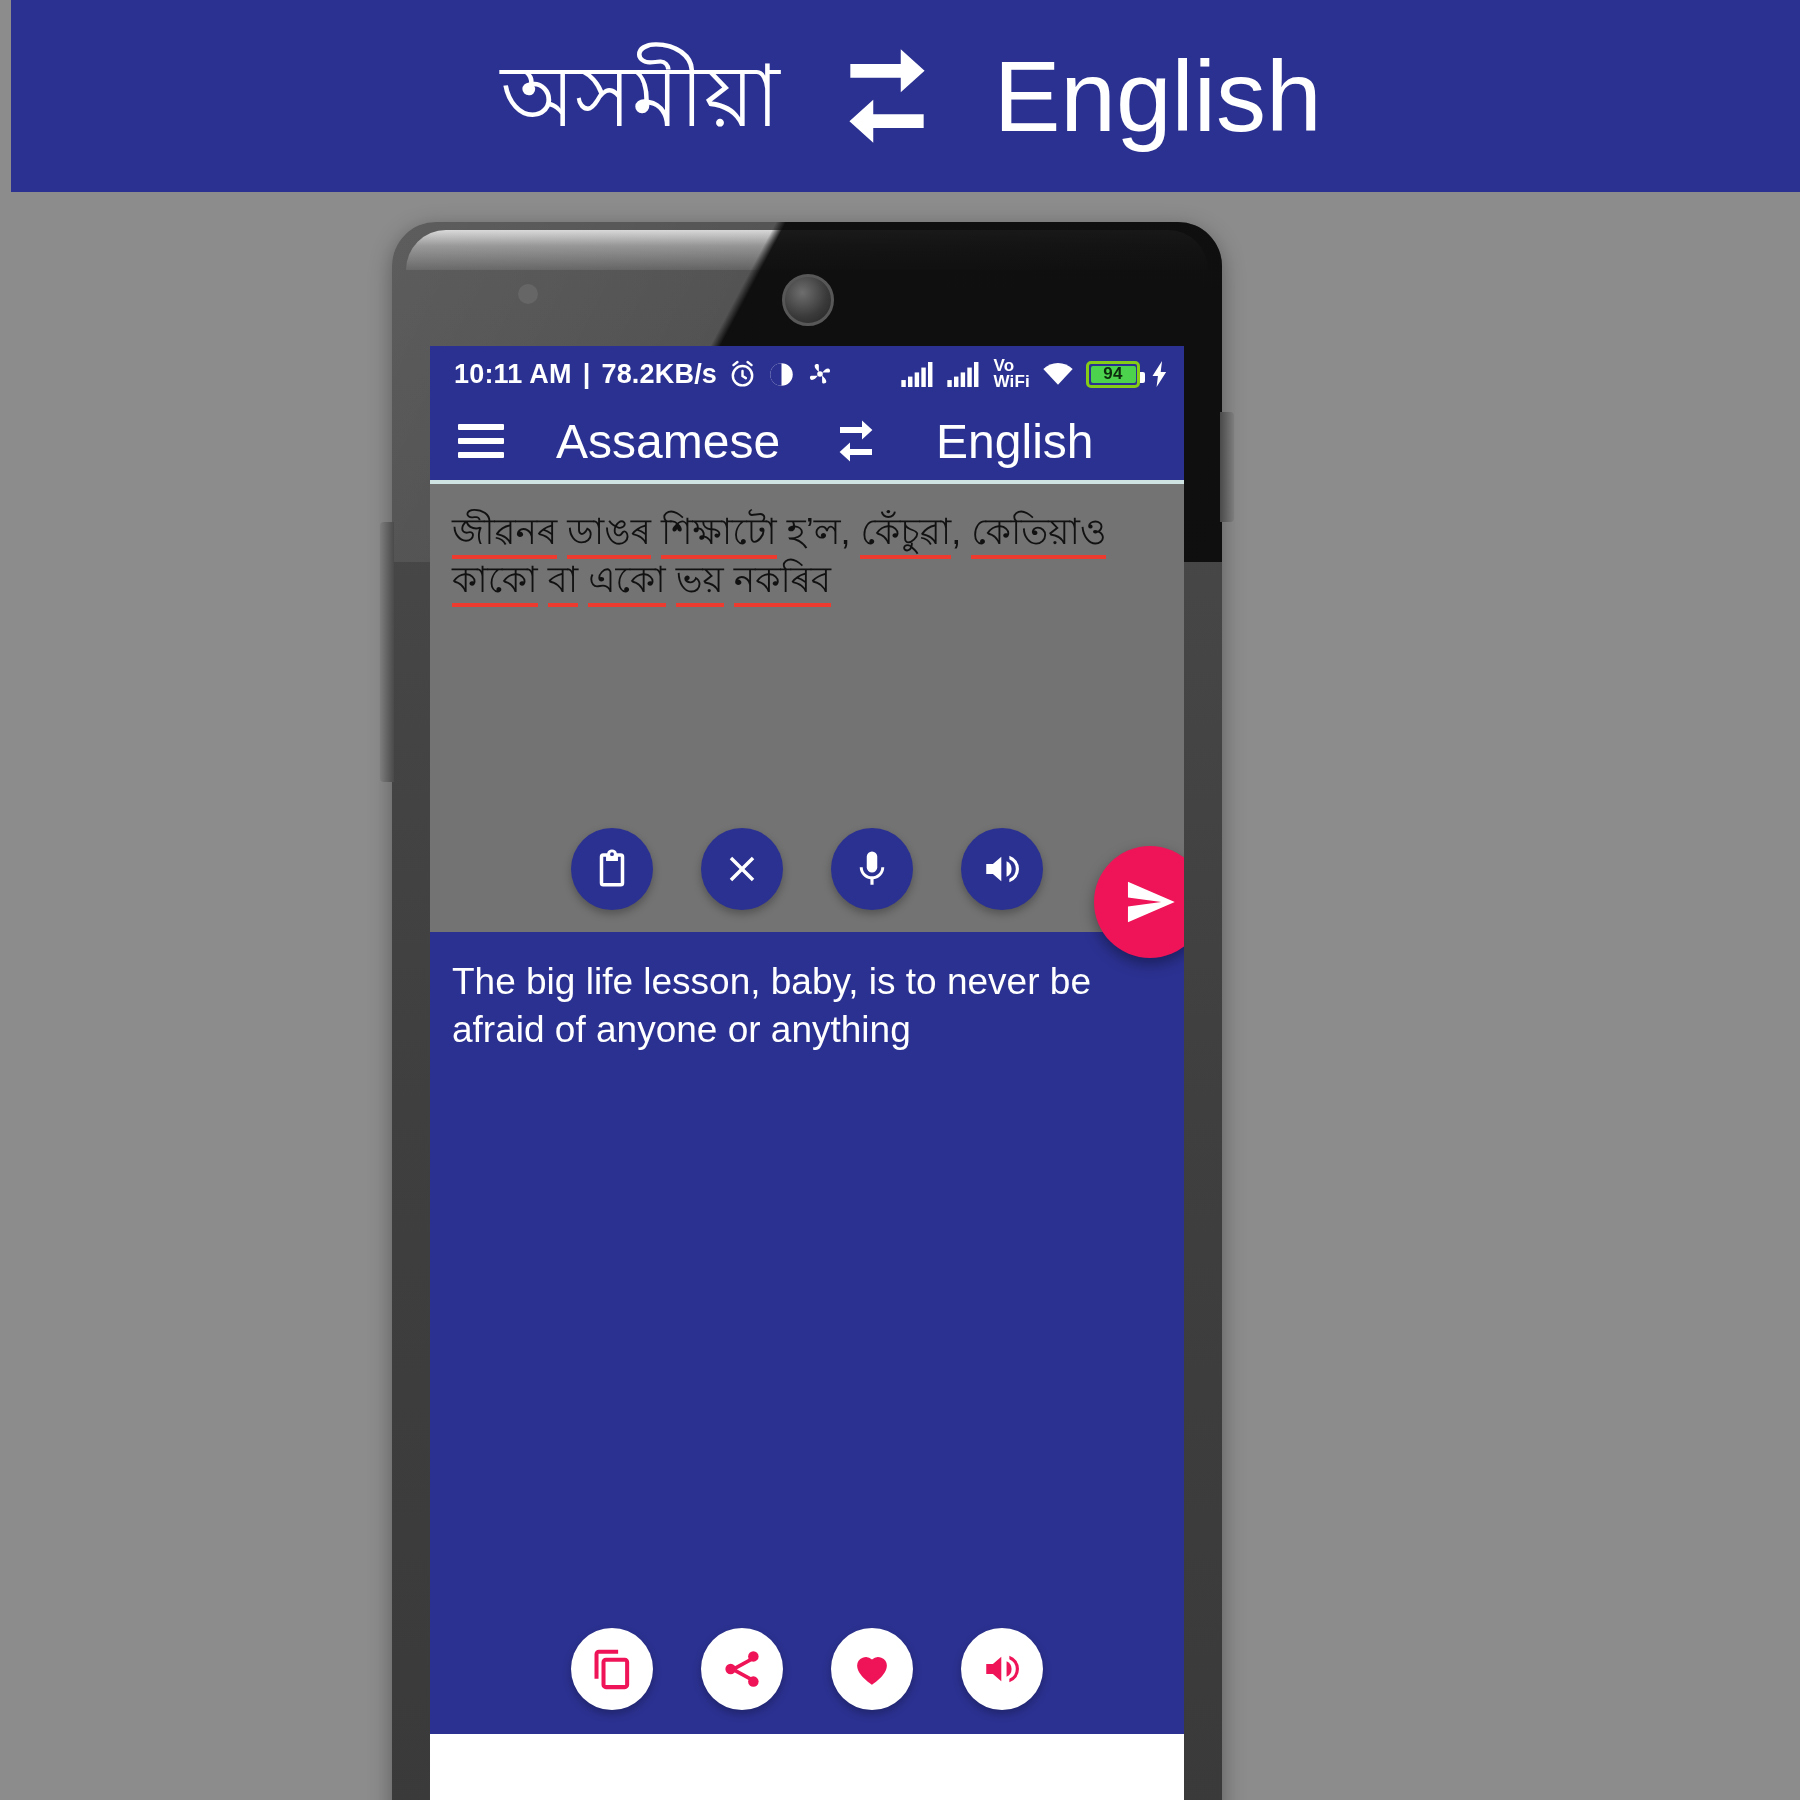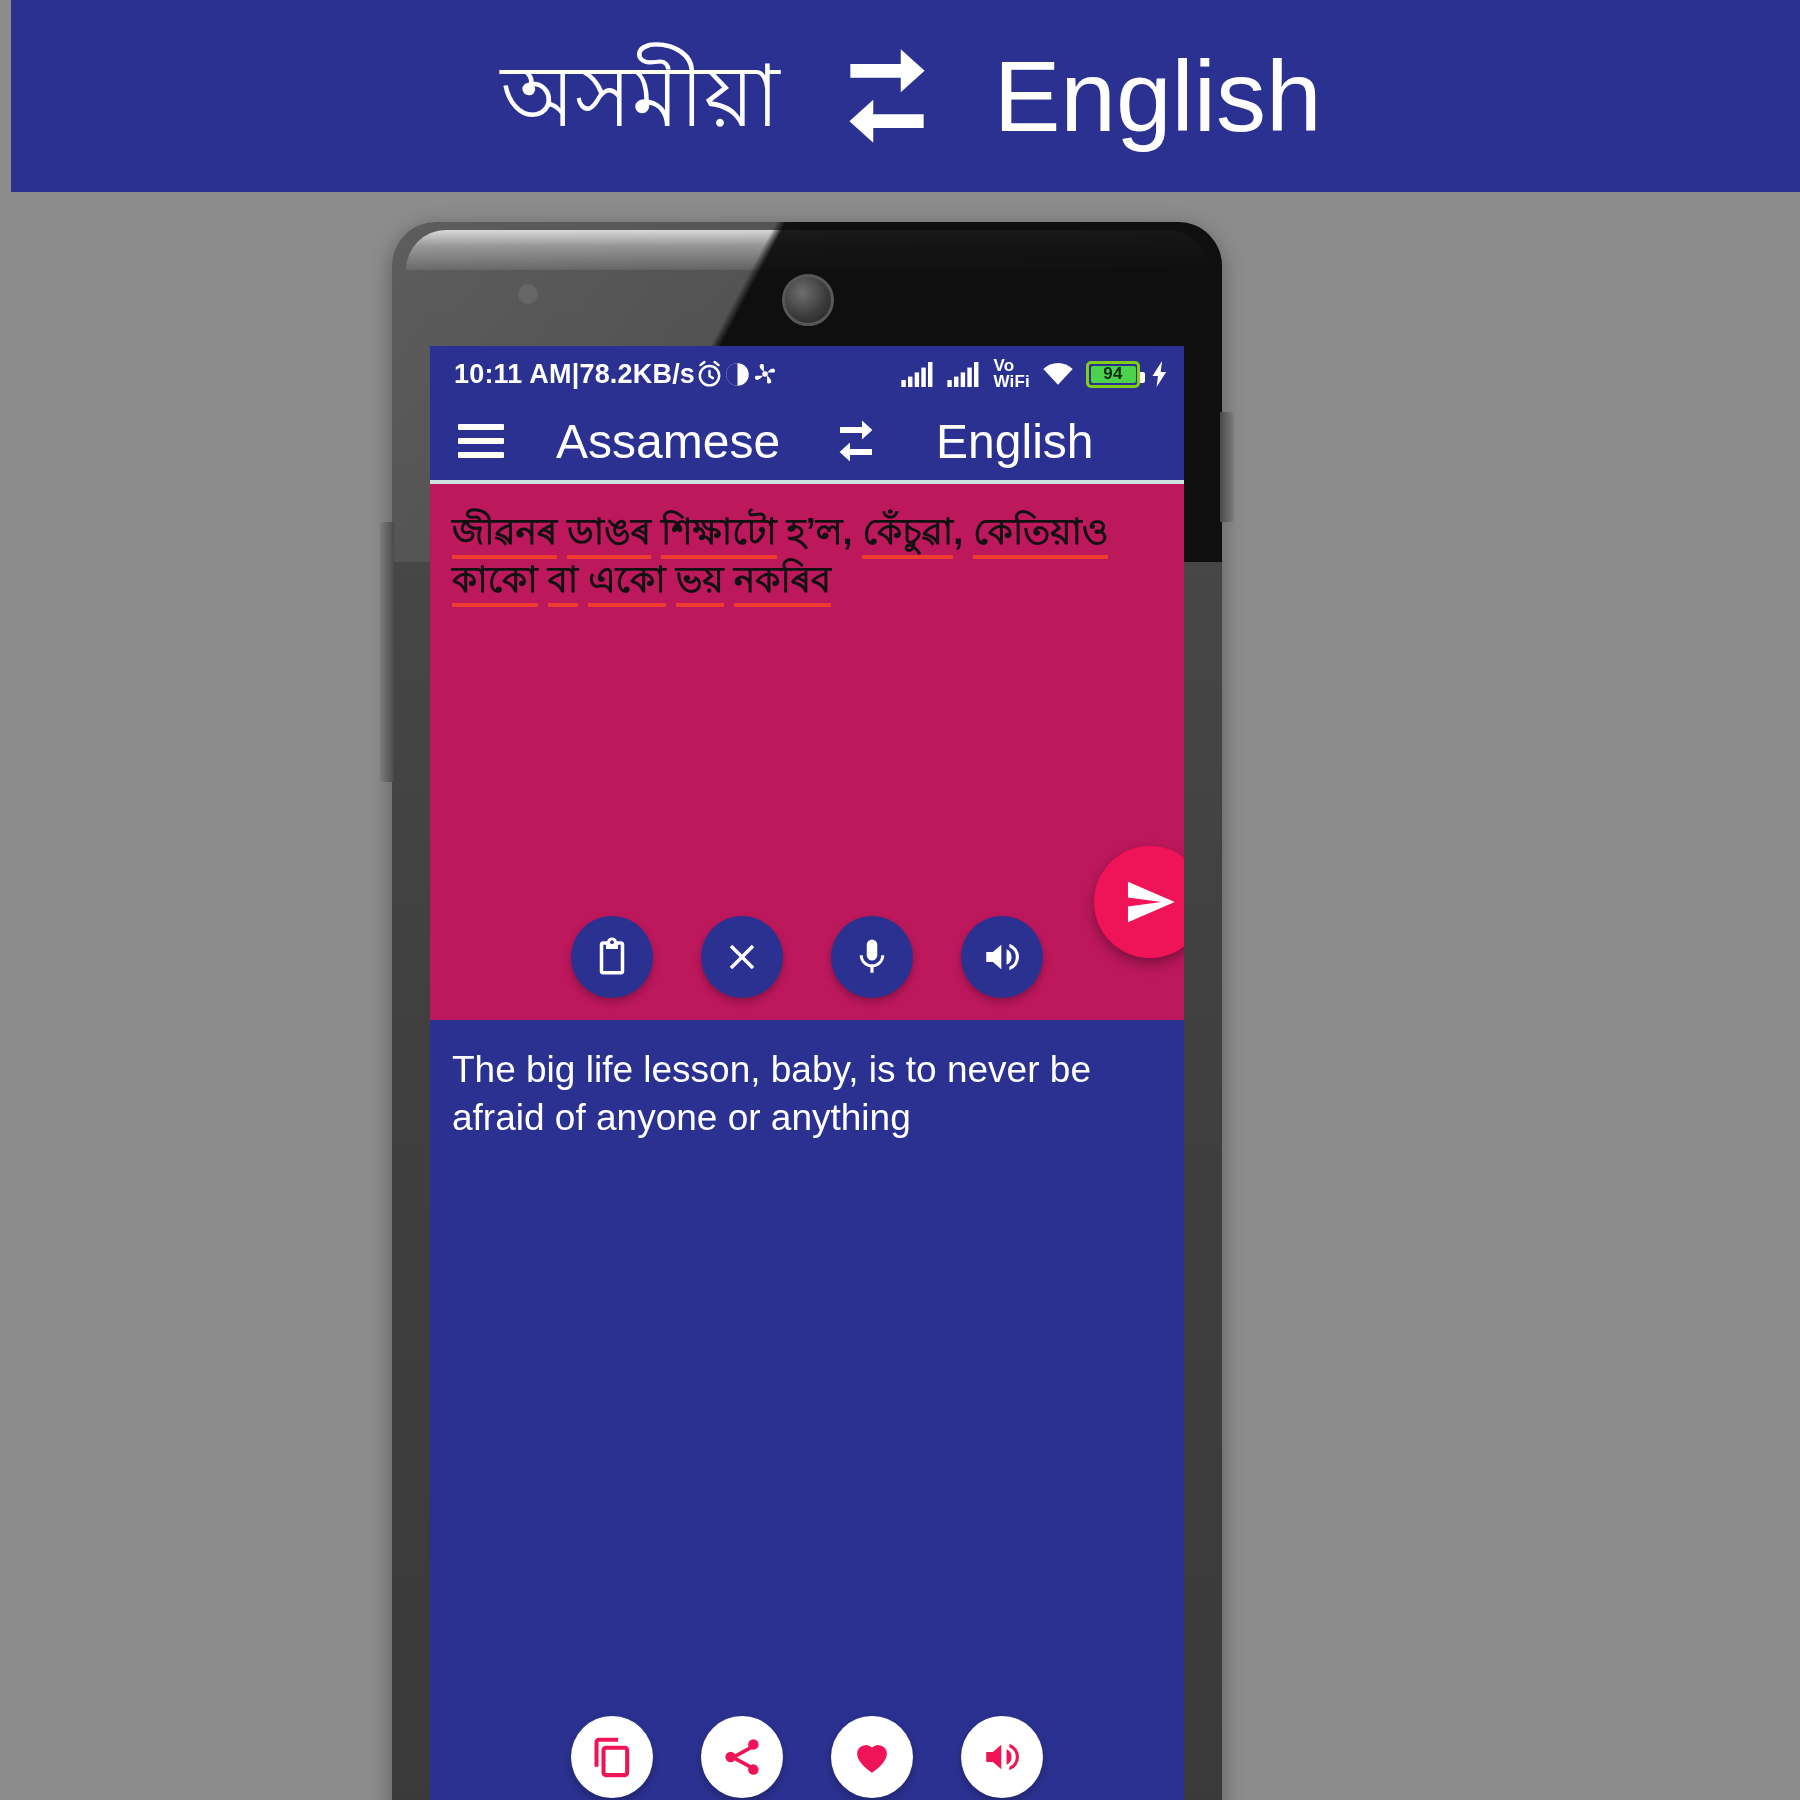--- a/index.html
+++ b/index.html
@@ -69,21 +69,21 @@
     position:absolute; left:38px; top:124px; width:754px; height:1476px;
     background:#ffffff; overflow:hidden;
   }
 
   
   .statusbar {
     height:56px; background:#2b3190; color:#fff;
     display:flex; align-items:center; padding:0 16px 0 24px;
     font-size:27px; font-weight:700; letter-spacing:.2px;
   }
-  .sb-left { display:flex; align-items:center; flex:0 0 auto; }
+  .sb-left { display:flex; align-items:center; gap:11px; flex:0 0 auto; }
   .sb-spacer { flex:1 1 auto; }
   .sb-right { display:flex; align-items:center; gap:12px; }
   .sb-icon { display:block; }
   .battery {
     position:relative; width:54px; height:27px;
     border:3px solid #84cc16; border-radius:5px;
     display:flex; align-items:center; justify-content:center;
   }
   .battery:after {
     content:""; position:absolute; right:-8px; top:8px; width:5px; height:11px;
@@ -106,24 +106,23 @@
   .hamburger span { display:block; height:6px; background:#fff; border-radius:1px; }
   .appbar-lang {
     font-size:48px; color:#fff; font-weight:400; white-space:nowrap;
   }
   .ab-src { margin-left:52px; }
   .ab-swap { margin-left:52px; width:48px; height:48px; display:block; }
   .ab-dst { margin-left:56px; }
 
   
   .source-panel {
-    position:relative; height:540px; background:#be185d;
+    position:relative; height:452px; background:#737373;
     border-top:4px solid #cfe3e3;
     padding:24px 22px 0 22px;
-    font-weight:bold;
   }
   .src-text {
     font-size:36px; line-height:1.32; color:#111;
     font-family:"Liberation Sans","DejaVu Sans",sans-serif;
     word-break:break-word;
   }
   .sp { position:relative; display:inline; }
   .sp:after {
     content:""; position:absolute; left:0; right:0; bottom:-7px; height:4px;
     background:#ee3b30;

